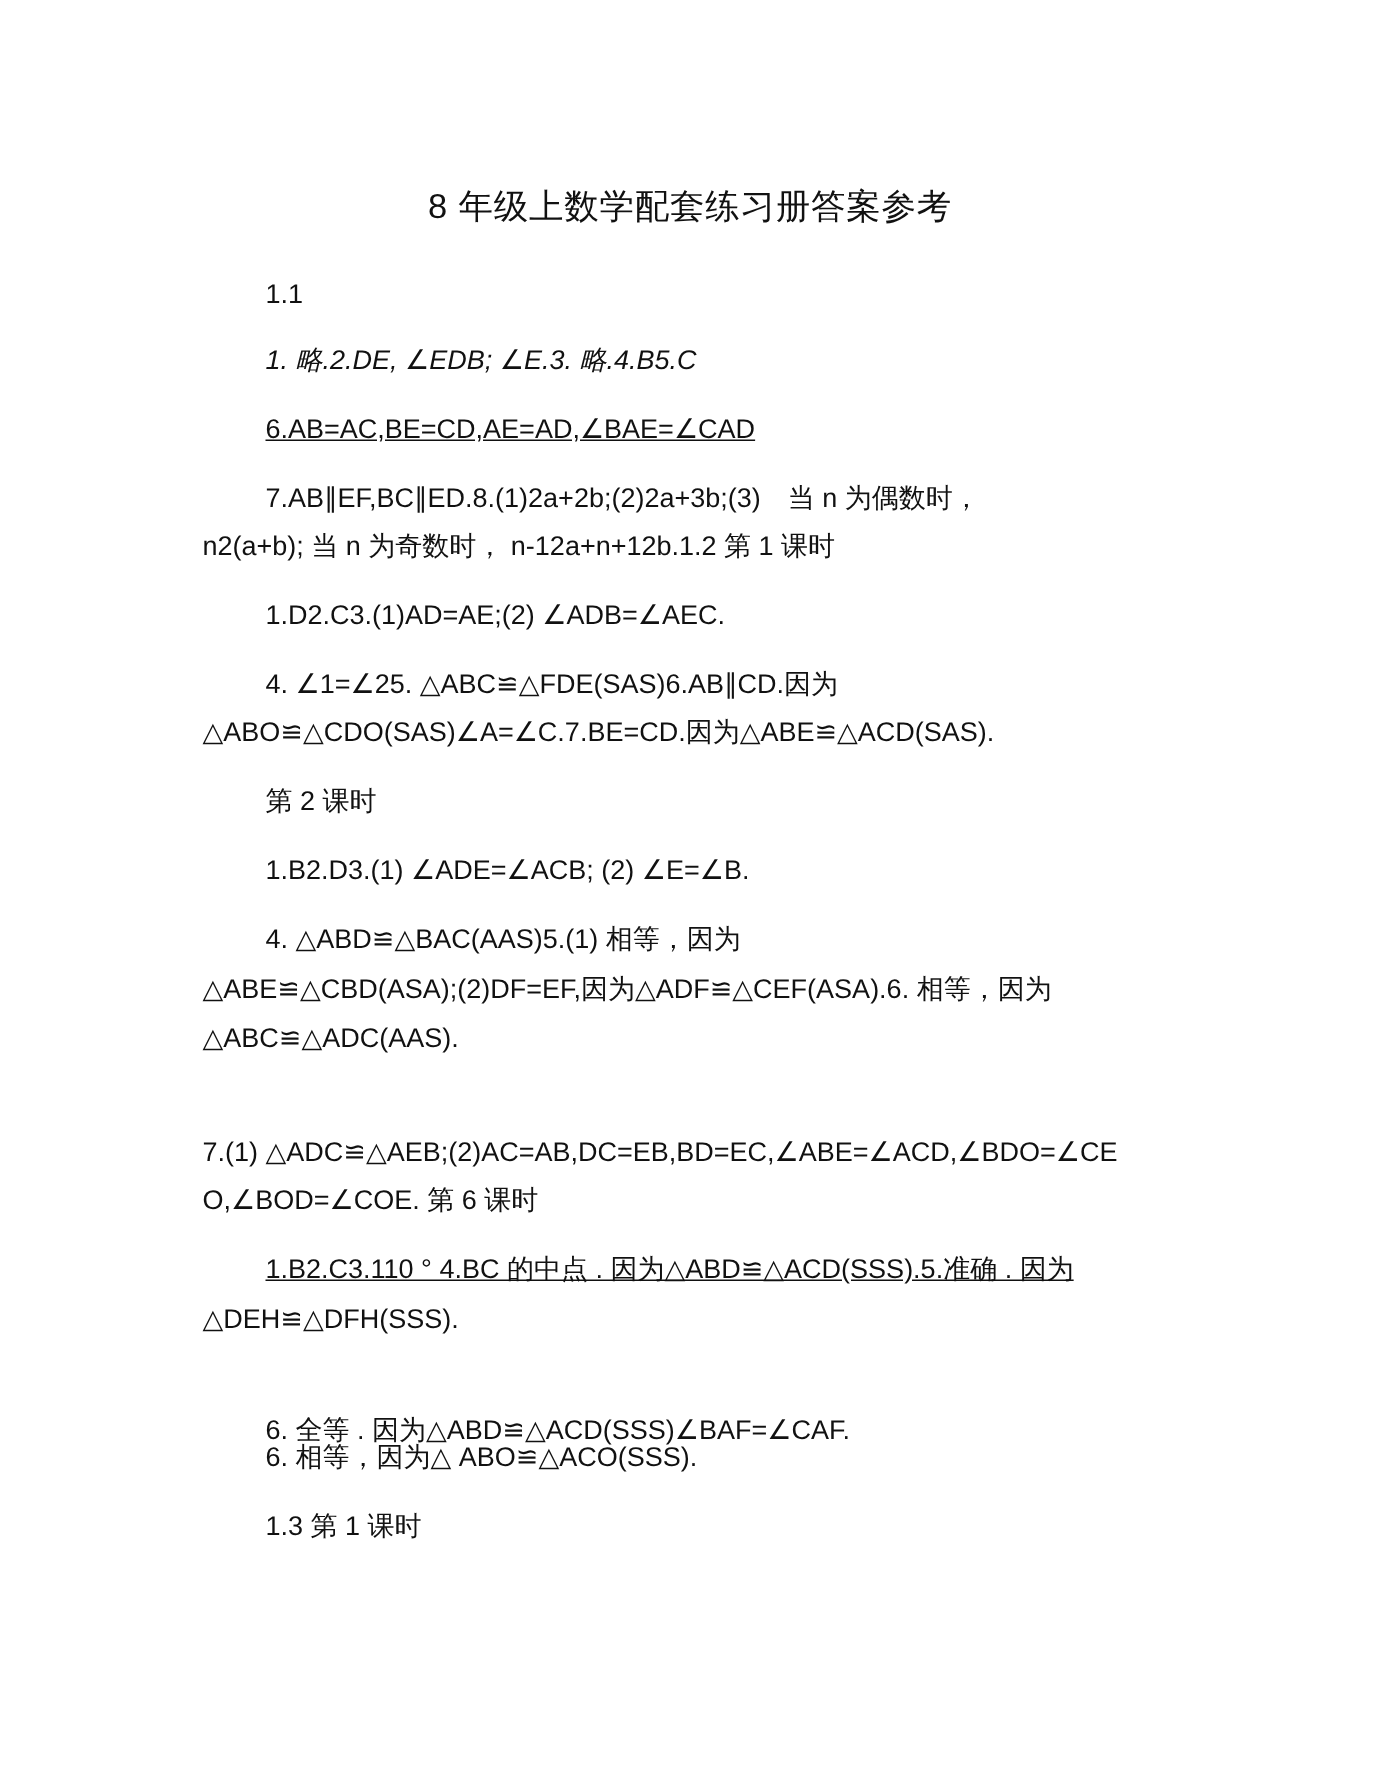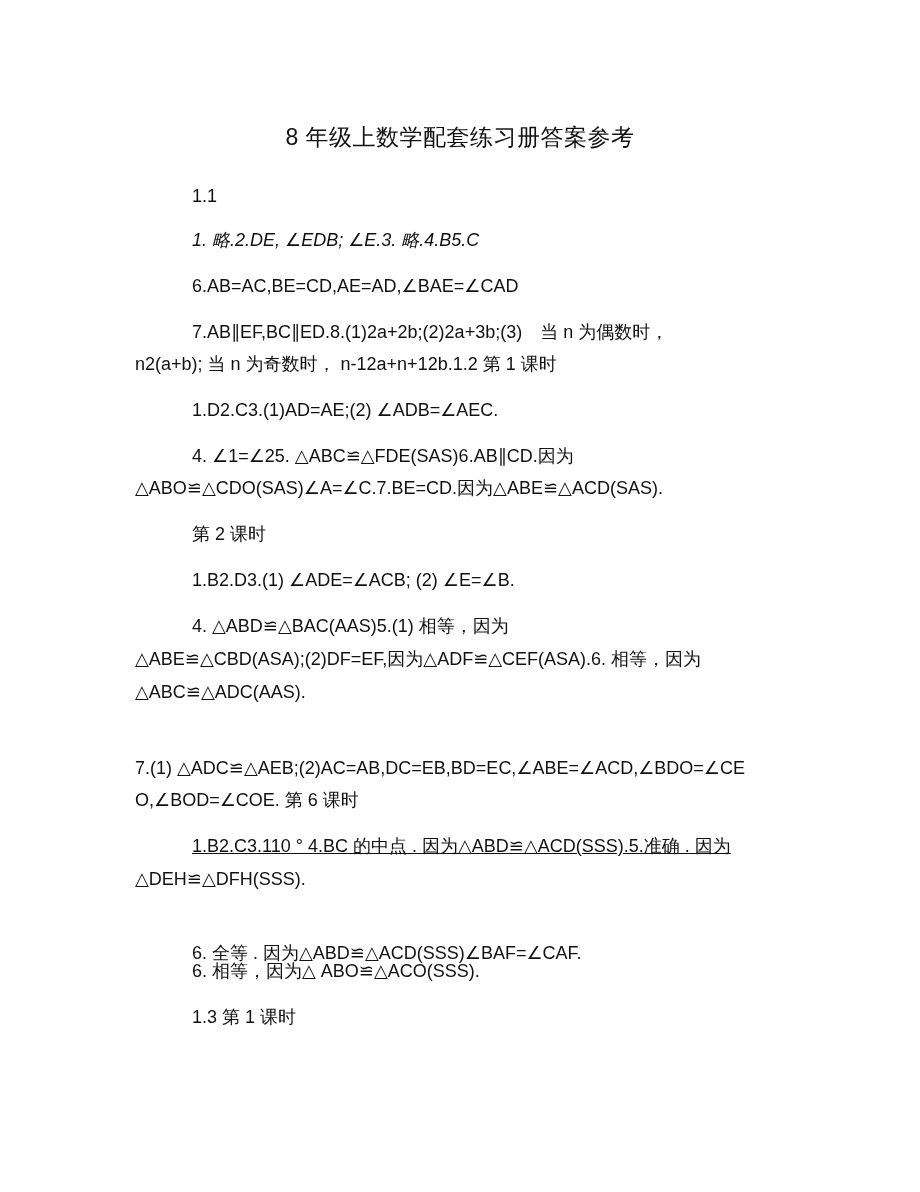--- a/index.html
+++ b/index.html
@@ -8,32 +8,32 @@
       font-family: "Liberation Sans", "DejaVu Sans", sans-serif;
       color: #111111;
     }
     .title {
       position: absolute; left: 0; width: 920px; top: 122px;
       text-align: center; font-size: 23px; letter-spacing: 0.5px;
     }
     .line {
       position: absolute; font-size: 18px; white-space: nowrap; line-height: 24px;
     }
-    .ind { left: 192px; }
+    .ind { left: 177px; }
     .flush { left: 135px; }
   </style>
 </head>
 <body>
 
 <div>
   <div class="title">8 年级上数学配套练习册答案参考</div>
   <div id="lines">
       <div class="line ind" style="top: 184px;">1.1</div>
       <div class="line ind" style="top: 228px; font-style: italic;">1. 略.2.DE, ∠EDB; ∠E.3. 略.4.B5.C</div>
-      <div class="line ind" style="top: 274px;">6.AB=AC,BE=CD,AE=AD,∠BAE=∠CAD</div>
+      <div class="line ind" style="top: 274px; text-decoration: underline;">6.AB=AC,BE=CD,AE=AD,∠BAE=∠CAD</div>
       <div class="line ind" style="top: 320px;">7.AB∥EF,BC∥ED.8.(1)2a+2b;(2)2a+3b;(3)　当 n 为偶数时，</div>
       <div class="line flush" style="top: 352px;">n2(a+b); 当 n 为奇数时， n-12a+n+12b.1.2 第 1 课时</div>
       <div class="line ind" style="top: 398px;">1.D2.C3.(1)AD=AE;(2) ∠ADB=∠AEC.</div>
       <div class="line ind" style="top: 444px;">4. ∠1=∠25. △ABC≌△FDE(SAS)6.AB∥CD.因为</div>
       <div class="line flush" style="top: 476px;">△ABO≌△CDO(SAS)∠A=∠C.7.BE=CD.因为△ABE≌△ACD(SAS).</div>
       <div class="line ind" style="top: 522px;">第 2 课时</div>
       <div class="line ind" style="top: 568px;">1.B2.D3.(1) ∠ADE=∠ACB; (2) ∠E=∠B.</div>
       <div class="line ind" style="top: 614px;">4. △ABD≌△BAC(AAS)5.(1) 相等，因为</div>
       <div class="line flush" style="top: 647px;">△ABE≌△CBD(ASA);(2)DF=EF,因为△ADF≌△CEF(ASA).6. 相等，因为</div>
       <div class="line flush" style="top: 680px;">△ABC≌△ADC(AAS).</div>

